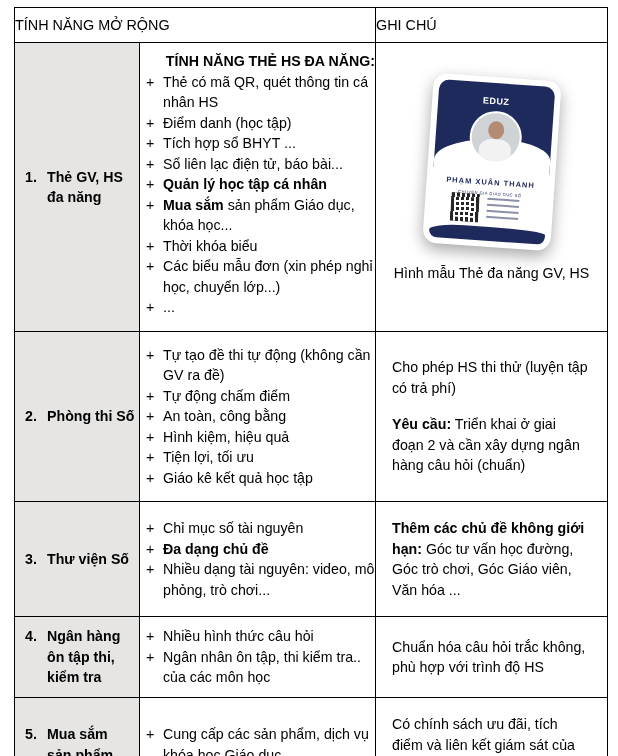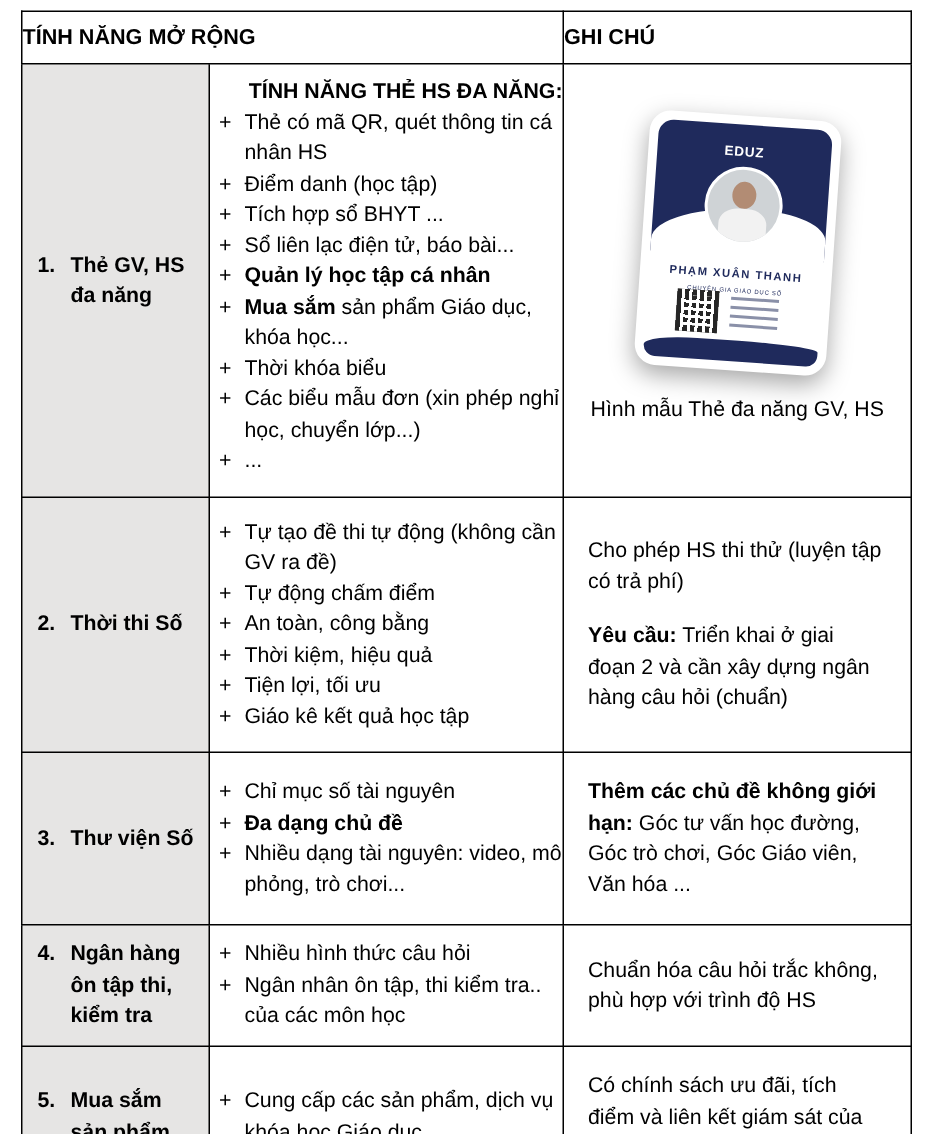--- a/index.html
+++ b/index.html
@@ -6,21 +6,21 @@
   body { width:618px; height:756px; position:relative; overflow:hidden;
          font-family:"Liberation Sans", "DejaVu Sans", sans-serif; color:#000; }
   table.features {
     position:absolute; left:14px; top:7px;
     width:593px; border-collapse:collapse; table-layout:fixed;
     font-size:14.2px; line-height:20.5px;
   }
   table.features td, table.features th {
     border:1.5px solid #000; vertical-align:middle; padding:0;
   }
-  th { font-weight:bold; height:34px; font-size:14.4px; }
+  th { font-weight:normal; height:34px; font-size:14.4px; }
   th.h-left { text-align:left; padding-left:20px; }
   th.h-right { text-align:left; }
   td.name { background:#e6e5e4; font-weight:bold; }
   .name-inner { display:flex; padding-left:10px; padding-right:4px; }
   .num { width:22px; flex:0 0 22px; }
   td.feat { padding:4px 6px 4px 8px; }
   td.note { padding:4px 6px; }
   .feat-title { font-weight:bold; margin-left:-1px;text-align:right; }
   ul.plus { list-style:none; margin:0; padding:0 0 0 6px; }
   ul.plus li { display:flex; }
@@ -149,40 +149,40 @@
         </div>
         <div class="caption">Hình mẫu Thẻ đa năng GV, HS</div>
       </div>
     </td>
   </tr>
 
   <tr style="height:170px">
     <td class="name">
       <div class="name-inner">
         <span class="num">2.</span>
-        <span>Thời thi Số</span>
+        <span>Phòng thi Số</span>
       </div>
     </td>
     <td class="feat">
       <ul class="plus">
         <li>
               <span class="pm">+</span>
               <span>Tự tạo đề thi tự động (không cần GV ra đề)</span>
             </li>
         <li>
               <span class="pm">+</span>
               <span>Tự động chấm điểm</span>
             </li>
         <li>
               <span class="pm">+</span>
               <span>An toàn, công bằng</span>
             </li>
         <li>
               <span class="pm">+</span>
-              <span>Thời kiệm, hiệu quả</span>
+              <span>Hình kiệm, hiệu quả</span>
             </li>
         <li>
               <span class="pm">+</span>
               <span>Tiện lợi, tối ưu</span>
             </li>
         <li>
               <span class="pm">+</span>
               <span>Giáo kê kết quả học tập</span>
             </li>
       </ul>

